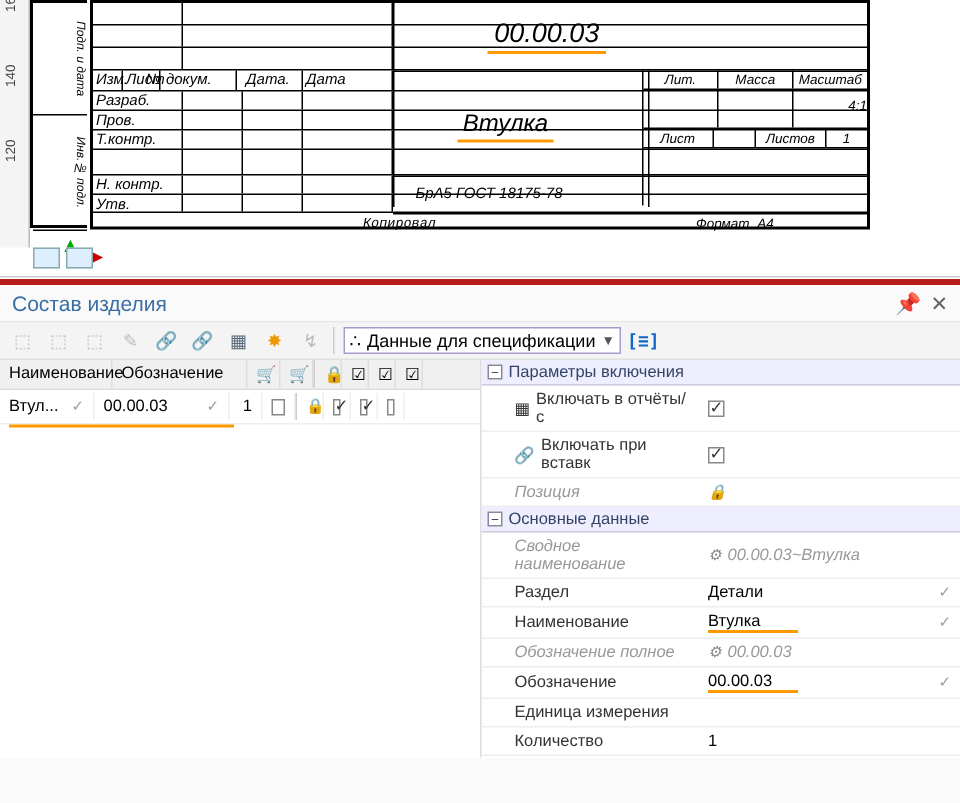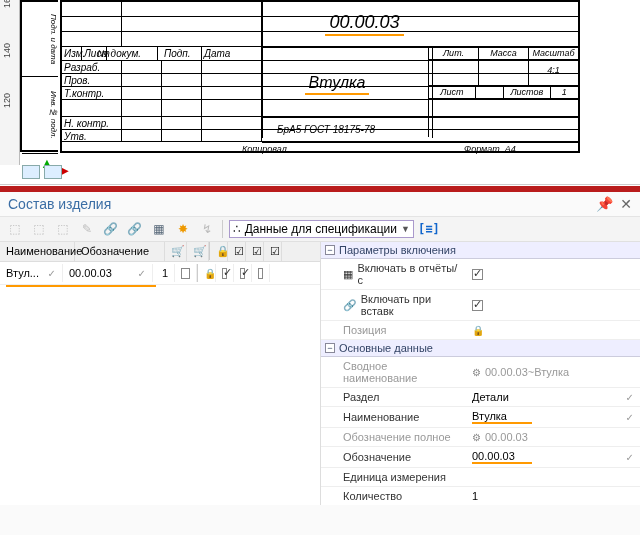--- a/index.html
+++ b/index.html
@@ -37,39 +37,39 @@
       border: 2px solid #000;
       font-family: "ISOCPEUR", "italic", sans-serif;
       font-style: italic;
     }
     .tb-row { position: absolute; left: 0; right: 0; border-bottom: 1px solid #000; }
     .tb-cell { position: absolute; top: 0; bottom: 0; border-right: 1px solid #000; font-size: 10px; padding: 1px 2px; }
     .tb-bignum { position: absolute; left: 200px; top: 10px; width: 205px; text-align: center; font-size: 18px; }
     .tb-name { position: absolute; left: 200px; top: 72px; width: 150px; text-align: center; font-size: 16px; }
     .underline-orange { border-bottom: 2px solid #ff9900; display: inline-block; padding: 0 4px 1px; }
     .gost { position: absolute; left: 215px; top: 122px; font-size: 10px; }
-    .kopiroval { position: absolute; left: 180px; top: 142px; font-size: 9px; }
+    .kopiroval { position: absolute; left: 180px; top: 142px; font-size: 9px; font-family: Liberation Mono, monospace; }
     .format { position: absolute; left: 402px; top: 142px; font-size: 9px; }
     .right-meta { position: absolute; right: 0; top: 45px; width: 150px; height: 90px; border-left: 1px solid #000; font-size: 9px; }
     .right-meta .hdr { display: flex; border-bottom: 1px solid #000; }
     .right-meta .hdr div { flex: 1; text-align: center; border-right: 1px solid #000; padding: 1px 0; }
     .right-meta .row2 { display: flex; border-bottom: 1px solid #000; height: 26px; }
-    .right-meta .row2 div { flex: 1; text-align: center; border-right: 1px solid #000; padding: 5px 0; }
+    .right-meta .row2 div { flex: 1; text-align: right; border-right: 1px solid #000; padding: 5px 0; }
     .left-vert { position: absolute; left: 20px; top: 0; width: 38px; height: 152px; border-top: 2px solid #000; border-bottom: 2px solid #000; border-left: 2px solid #000; font-size: 8px; }
     .left-vert .v1, .left-vert .v2 { position: absolute; left: 0; right: 0; border-bottom: 1px solid #000; writing-mode: vertical-rl; text-align: center; font-style: italic; }
     .arrow-marker { position: absolute; left: 40px; top: 155px; color: #0a0; font-size: 14px; }
     .tab-icons { position: absolute; left: 22px; top: 165px; display: flex; gap: 4px; }
     .tab-icons .ti { width: 18px; height: 14px; border: 1px solid #8aa; background: #def; }
 
     
     .panel {
       position: absolute;
       left: 0; top: 186px; right: 0; bottom: 0;
       background: #fafafa;
-      border-top: 6px solid #b91c1c;
+      border-top: 4px solid #b91c1c;
     }
     .panel-title {
       padding: 4px 8px;
       color: #3b6ea5;
       font-size: 14px;
       display: flex;
       justify-content: space-between;
       border-bottom: 1px solid #e4e4e4;
     }
     .panel-title .ctl { display: flex; gap: 6px; color: #666; }
@@ -116,21 +116,21 @@
       display: flex; align-items: center; gap: 4px;
       border-bottom: 1px solid #ccd;
     }
     .prop-group .exp { width: 10px; height: 10px; border: 1px solid #889; background: #fff; text-align: center; line-height: 8px; font-size: 9px; cursor: pointer; }
     .prop-row {
       display: flex; font-size: 11px;
       border-bottom: 1px solid #eee;
     }
     .prop-row .pk { width: 145px; padding: 3px 6px 3px 22px; color: #333; display:flex; align-items:center; gap:4px; }
     .prop-row .pv { flex: 1; padding: 3px 6px; color: #000; display:flex; align-items:center; gap:4px; }
-    .prop-row.dis .pk, .prop-row.dis .pv { color: #999; }
+    .prop-row.dis .pk, .prop-row.dis .pv { color: #999; font-style: italic; }
     .gear { color: #888; font-size: 10px; }
     .lock { color: #999; font-size: 10px; }
     .tick-mark { color: #999; font-size: 10px; margin-left: auto; }
     .underline-field { border-bottom: 2px solid #ff9900; display: inline-block; min-width: 60px; }
   </style>
 </head>
 <body>
 
 <div class="drawing-area">
   <div class="ruler-v">
@@ -153,21 +153,21 @@
       <div class="tb-cell" style="left:60px;width:140px"></div>
     </div>
     <div class="tb-row" style="top:30px;height:15px">
       <div class="tb-cell" style="left:0;width:60px"></div>
       <div class="tb-cell" style="left:60px;width:140px"></div>
     </div>
     <div class="tb-row" style="top:45px;height:14px">
       <div class="tb-cell" style="left:0;width:20px">Изм.</div>
       <div class="tb-cell" style="left:20px;width:25px">Лист</div>
       <div class="tb-cell" style="left:33px;width:63px">№ докум.</div>
-      <div class="tb-cell" style="left:100px;width:40px">Подп.</div>
+      <div class="tb-cell" style="left:100px;width:40px">Дата.</div>
       <div class="tb-cell" style="left:140px;width:60px">Дата</div>
     </div>
     <div class="tb-row" style="top:59px;height:13px">
         <div class="tb-cell" style="left:0;width:60px">Разраб.</div>
         <div class="tb-cell" style="left:60px;width:40px"></div>
         <div class="tb-cell" style="left:100px;width:40px"></div>
         <div class="tb-cell" style="left:140px;width:60px"></div>
       </div>
     <div class="tb-row" style="top:85px;height:13px">
         <div class="tb-cell" style="left:0;width:60px">Т.контр.</div>

